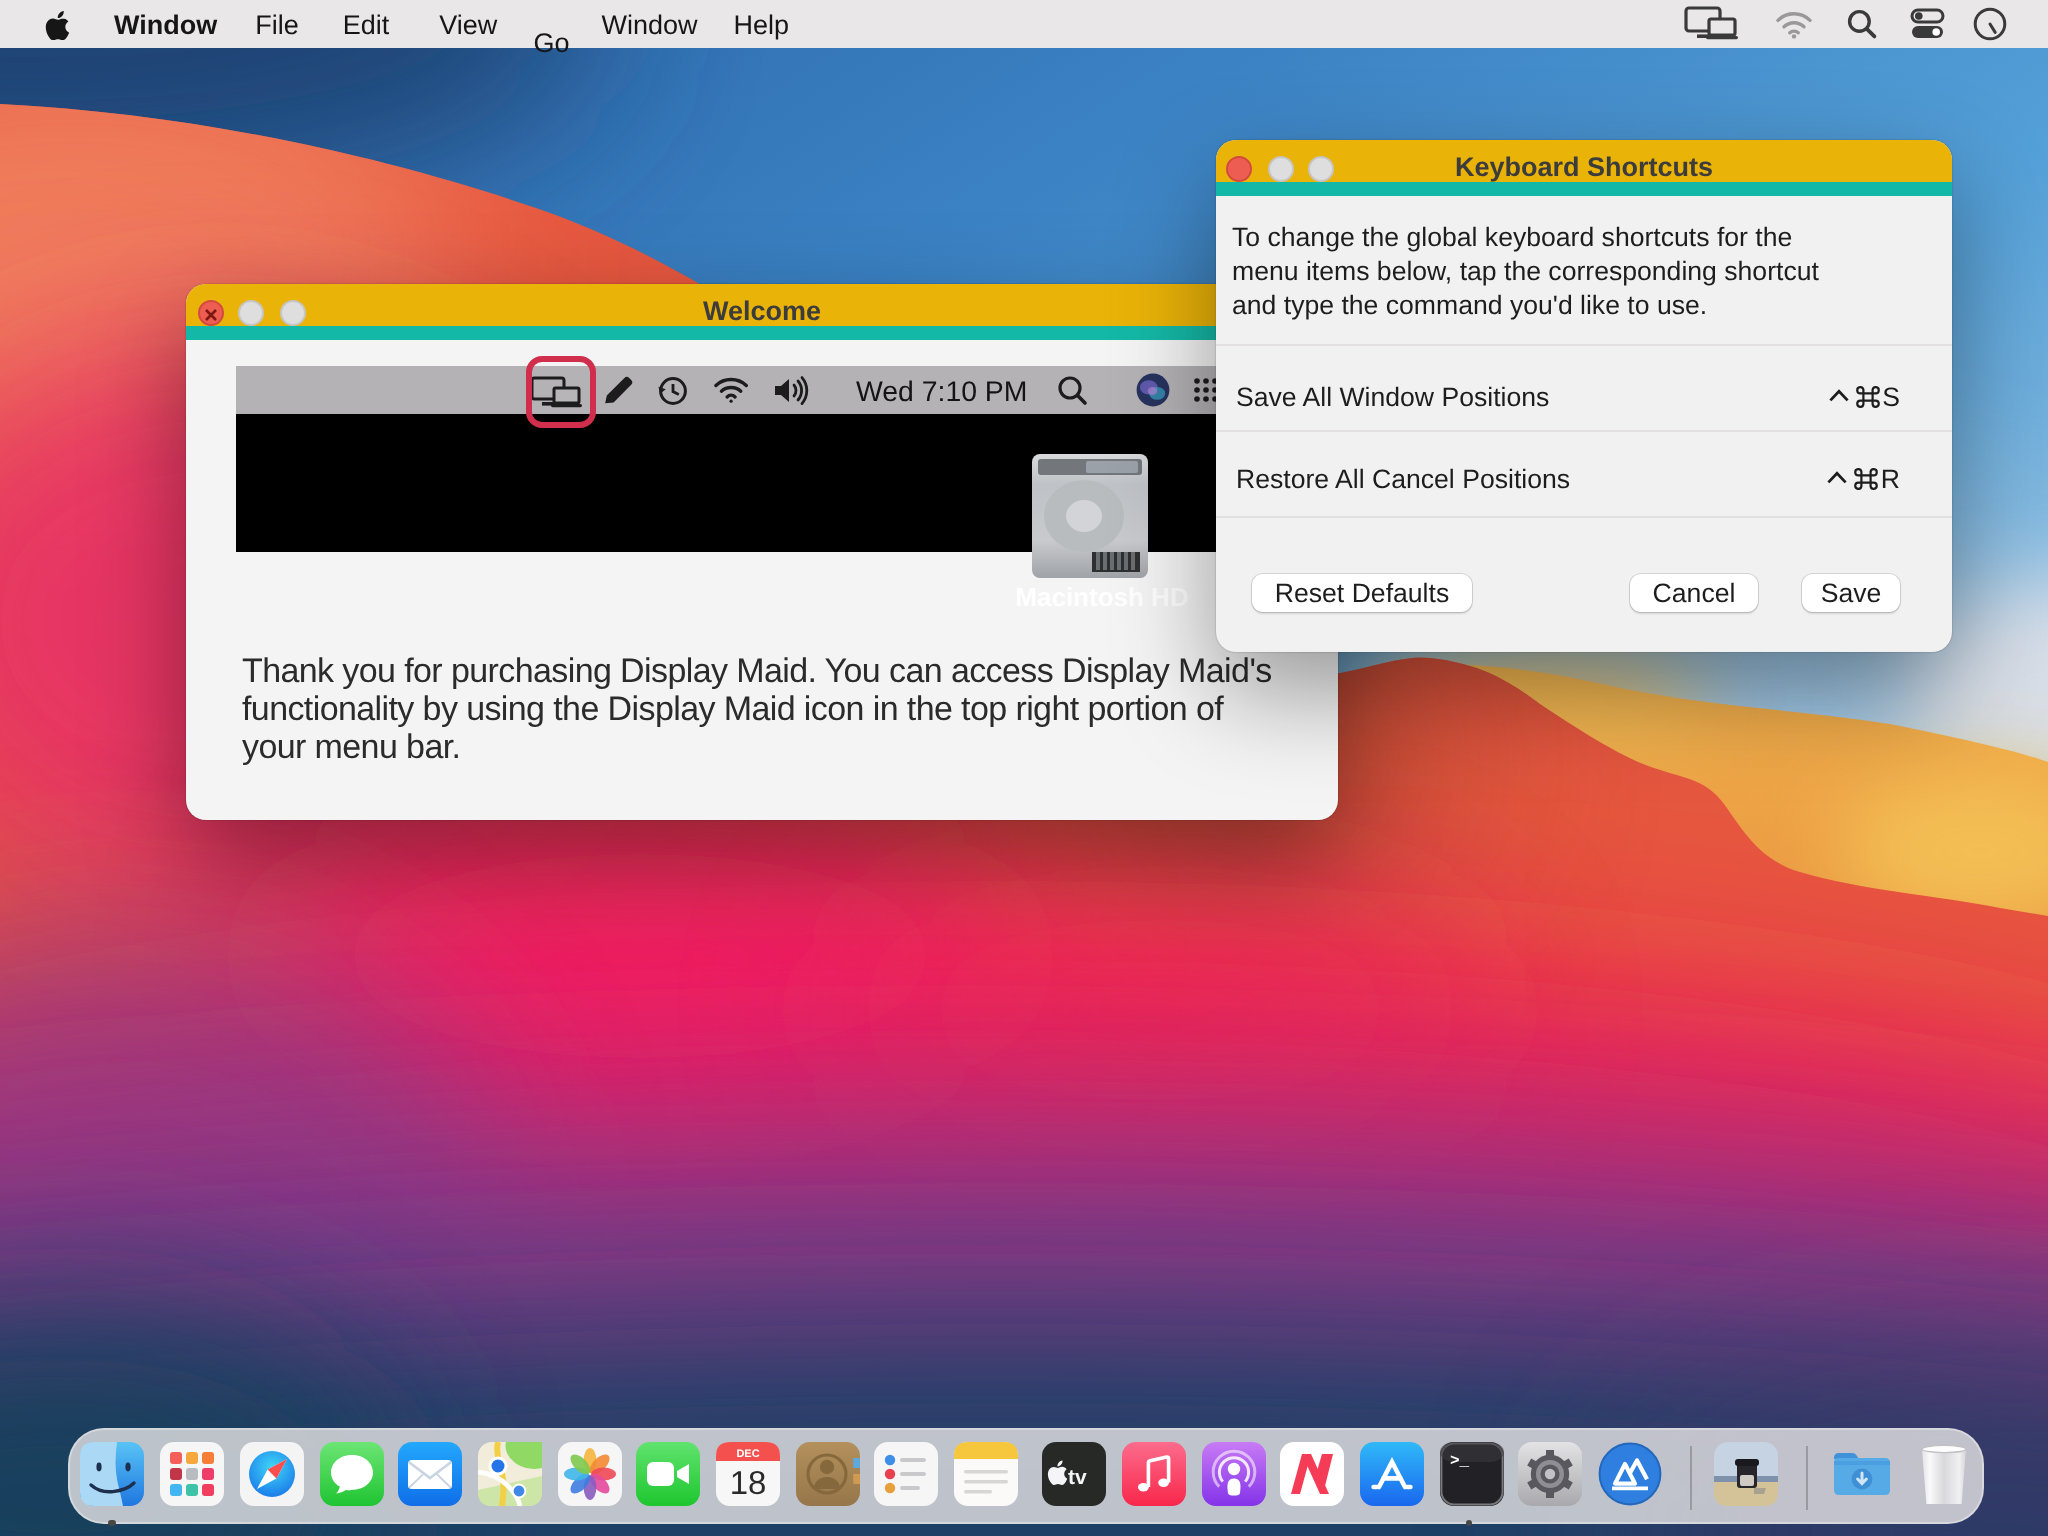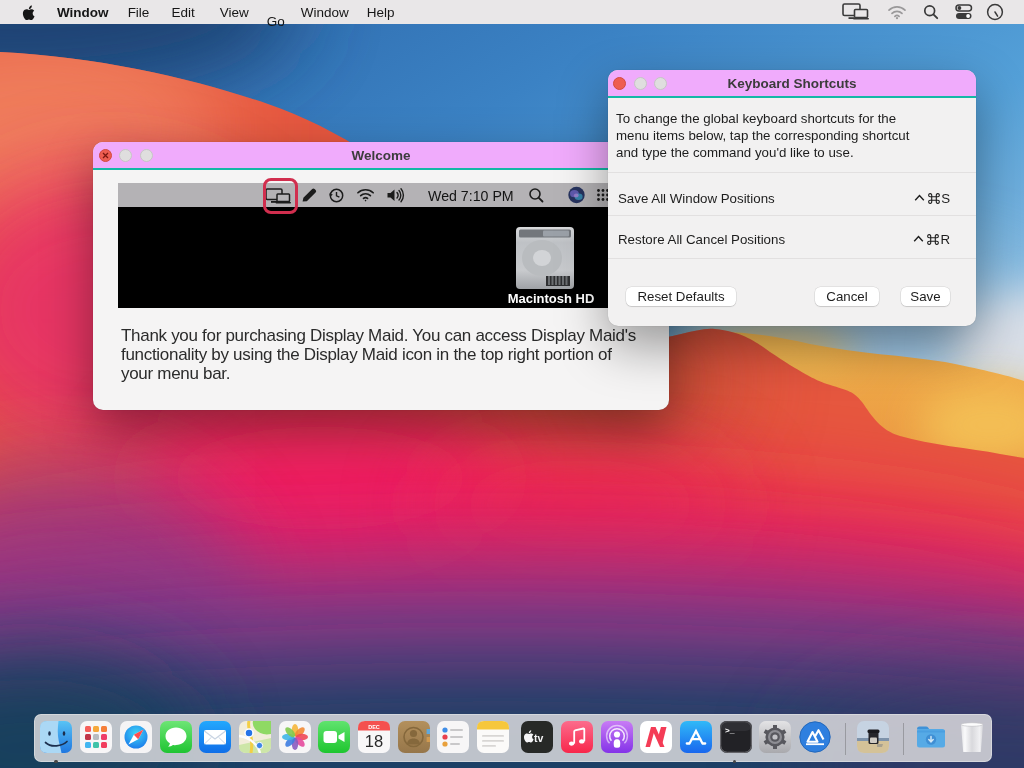--- a/index.html
+++ b/index.html
@@ -5,44 +5,44 @@
   * { margin:0; padding:0; box-sizing:border-box; }
   html,body { width:1024px; height:768px; overflow:hidden; }
   body { font-family:"Liberation Sans", sans-serif; position:relative; background:#2f6fb0; }
   #wall { position:absolute; left:0; top:0; }
   
   #menubar { position:absolute; left:0; top:0; width:1024px; height:24px; background:#e9e7e8; display:flex; align-items:center; z-index:5; }
   #menubar .mi { font-size:13.5px; color:#161616; margin:0; }
   #menubar .bold { font-weight:bold; }
   
   .win { position:absolute; border-radius:10px; box-shadow:0 20px 50px rgba(0,0,0,0.38), 0 0 1px rgba(0,0,0,0.3); z-index:10; }
-  .titlebar { position:absolute; left:0; top:0; right:0; display:flex; align-items:center; border-radius:10px 10px 0 0; background:#f0abfc; border-bottom:2px solid #14b8a6; }
+  .titlebar { position:absolute; left:0; top:0; right:0; display:flex; align-items:flex-end; border-radius:10px 10px 0 0; background:#eab308; border-bottom:7px solid #14b8a6; }
   .tl { border-radius:50%; width:13px; height:13px; margin-right:7.5px; position:relative; flex:none; }
   .tl.red { background:#ee5d51; border:0.5px solid #d34a3f; }
   .tl.gray { background:#dfdede; border:0.5px solid #c6c5c5; }
   .wtitle { position:absolute; left:0; right:0; text-align:center; font-weight:bold; font-size:13.5px; color:#3c3c3c; }
   
   #welcome { left:93px; top:142px; width:576px; height:268px; background:#f5f4f4; }
   #welcome .titlebar { height:28px; padding-left:5.5px; }
   
-  #shot { position:absolute; left:25px; top:41px; width:526px; height:125px; background:#000; }
+  #shot { position:absolute; left:25px; top:41px; width:526px; height:93px; background:#000; }
   #shotbar { position:absolute; left:0; top:0; width:526px; height:24px; background:#b4b2b5; }
   #redbox { position:absolute; left:145px; top:-5px; width:35px; height:36px; border:3.5px solid #d12e4e; border-radius:8px; }
   #wtext { position:absolute; left:28px; top:184px; width:560px; font-size:17px; line-height:19.2px; color:#2b2b2b; letter-spacing:-0.3px; white-space:nowrap; }
   
   #ks { left:608px; top:70px; width:368px; height:256px; background:#f2f1f1; z-index:20; }
   #ks .titlebar { height:28px; padding-left:5px; }
   #ks .body { position:absolute; left:0; top:28px; right:0; bottom:0; font-size:13.3px; color:#1d1d1d; }
   #ks p.intro { margin:9px 0 0 8px; width:330px; line-height:17px; }
   .ksdiv { position:absolute; left:0; right:0; height:1px; background:#e2e0e0; }
   .ksrow { position:absolute; left:10px; right:26px; display:flex; justify-content:space-between; align-items:center; height:14px; }
   .short { display:flex; align-items:center; }
   .kbtn { position:absolute; height:19px; background:#ffffff; border-radius:5.5px; box-shadow:0 0 0 0.5px rgba(0,0,0,0.12), 0 1px 1px rgba(0,0,0,0.12); font-size:13.3px; color:#1d1d1d; display:flex; align-items:center; justify-content:center; }
   
-  #dock { position:absolute; left:34px; top:714px; width:958px; height:48px; background:rgba(226,224,226,0.82); border:0.5px solid rgba(255,255,255,0.35); border-radius:7px; z-index:6; }
+  #dock { position:absolute; left:34px; top:714px; width:958px; height:48px; background:rgba(226,224,226,0.82); border:0.5px solid rgba(255,255,255,0.35); border-radius:18px; z-index:6; }
   .dicon { position:absolute; top:5.5px; width:32px; height:32px; }
   .dsep { position:absolute; top:8px; width:1px; height:32px; background:rgba(80,80,80,0.35); }
   .ddot { position:absolute; top:44.5px; width:3.5px; height:3.5px; border-radius:50%; background:#474747; }
 </style>
 </head>
 <body>
 <svg id="wall" width="1024" height="768" viewBox="0 0 1024 768">
   <defs>
     <linearGradient id="sky" x1="0" y1="0" x2="0.85" y2="1">
       <stop offset="0" stop-color="#2a62a4"></stop>

